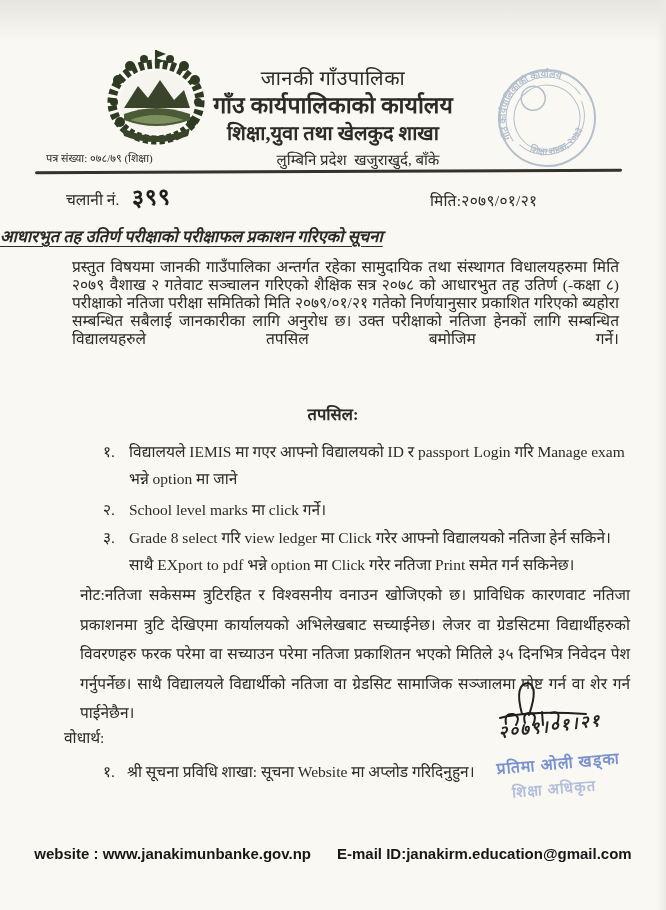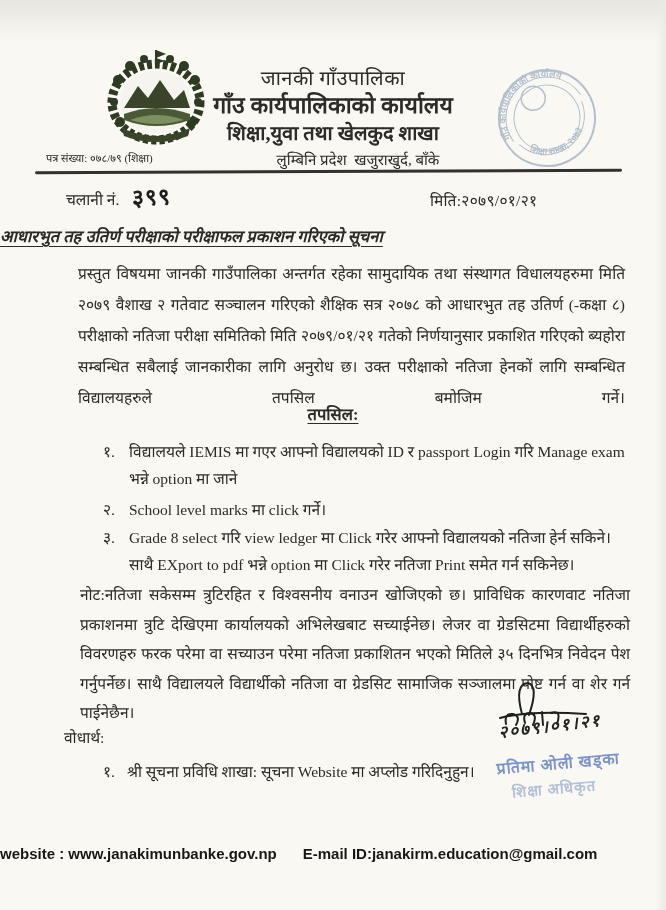--- a/index.html
+++ b/index.html
@@ -41,25 +41,25 @@
   
   .chalani-label{left:66px;top:188px;font-size:15.5px;}
   .chalani-no{left:132px;top:180px;font-size:23px;font-weight:bold;transform:rotate(-2deg);letter-spacing:1px;color:#1f1e1c;}
   .date-line{left:430px;top:189px;font-size:15.5px;letter-spacing:.3px;}
 
   
   .subject{left:0;top:224px;width:100%;font-size:16.5px;font-weight:bold;font-style:italic;}
   .subject span{text-decoration:underline;text-underline-offset:4px;}
 
   
-  .body-par{left:78px;top:258px;width:547px;font-size:15.5px;line-height:31px;text-align:justify;}
+  .body-par{left:72px;top:258px;width:547px;font-size:15.5px;line-height:18px;text-align:justify;}
   .body-par::after{content:"";display:inline-block;width:100%;}
 
   .tapasil-head{left:0;top:402px;width:100%;font-size:16.5px;font-weight:bold;}
-  .tapasil-head span{text-decoration:underline;text-underline-offset:3px;}
+  .tapasil-head span{text-underline-offset:3px;}
 
   .list-item{font-size:15.5px;line-height:27px;width:525px;}
   .list-item .num{position:absolute;left:0;top:0;}
   .list-item .txt{display:block;padding-left:26px;}
   .ti-1{left:103px;top:438px;}
   .ti-2{left:103px;top:496px;}
   .ti-3{left:103px;top:524px;}
 
   .note-par{left:80px;top:580px;width:550px;font-size:15.5px;line-height:29.5px;text-align:justify;}
   .note-par::after{content:"";display:inline-block;width:100%;}
@@ -69,21 +69,21 @@
   .bodh-item .num{position:absolute;left:0;top:0;}
   .bodh-item .txt{display:block;padding-left:24px;}
 
   
   .signature{left:492px;top:680px;width:120px;height:52px;}
   .sig-date{left:498px;top:714px;font-size:17px;font-weight:bold;font-style:italic;transform:rotate(-7deg);letter-spacing:2px;color:#242422;}
   .stamp-name{left:478px;top:752px;width:160px;font-size:16px;font-weight:bold;color:#5b79c4;opacity:.8;transform:rotate(-5deg);text-align:center;letter-spacing:1px;}
   .stamp-title{left:494px;top:778px;width:120px;font-size:15px;font-weight:bold;color:#6d86c2;opacity:.5;transform:rotate(-5deg);text-align:center;letter-spacing:1px;}
 
   
-  .footer{left:0;top:845px;width:100%;text-align:left;font-family:"Liberation Sans","DejaVu Sans",sans-serif;font-weight:bold;font-size:15px;color:#171716;}
+  .footer{left:0;top:845px;width:100%;text-align:center;font-family:"Liberation Sans","DejaVu Sans",sans-serif;font-weight:bold;font-size:15px;color:#171716;}
   .footer .gap{display:inline-block;width:26px;}
 </style>
 </head>
 <body>
 
 <div class="page">
 
   <svg class="abs logo" viewBox="0 0 104 102">
     <g fill="#2f3a23">
 

